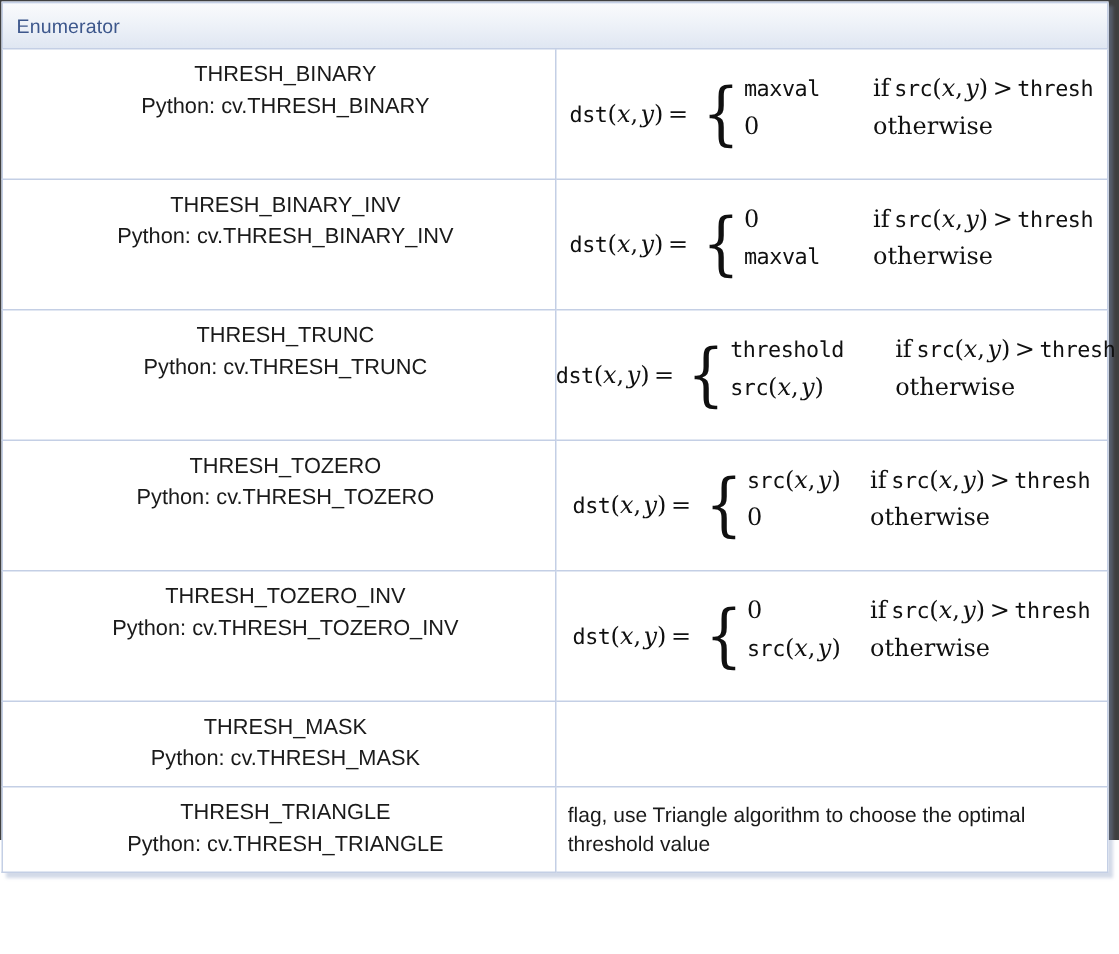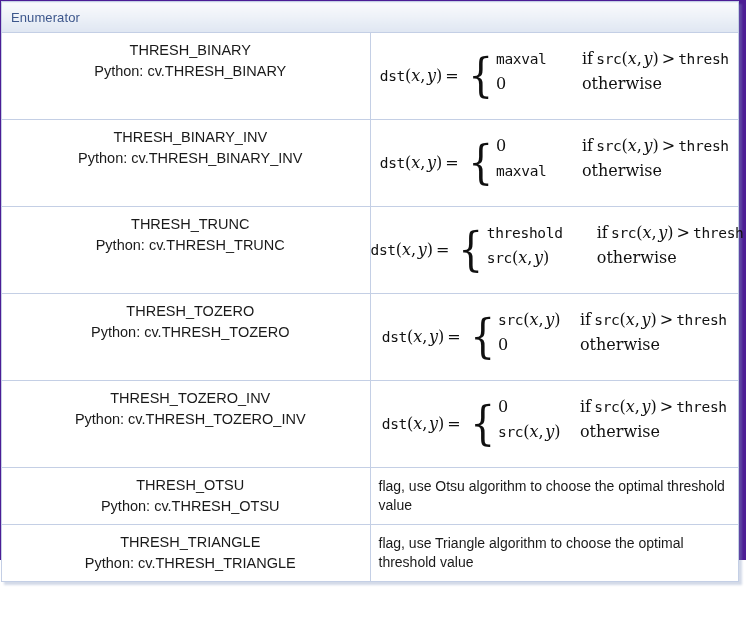--- a/index.html
+++ b/index.html
@@ -11,21 +11,21 @@
     width: 746px;
     height: 636px;
     font-family: "Liberation Sans", sans-serif;
     overflow: hidden;
   }
 
   .doc-wrap {
     position: relative;
     width: 746px;
     height: 560px;
-    background: #4c1d95;
+    background: #404040;
   }
 
   .enum-table {
     position: absolute;
     left: 1px;
     top: 1px;
     width: 738px;
     border-collapse: collapse;
     border: 1px solid #c4cfe5;
     background: #ffffff;
@@ -263,24 +263,24 @@
                   </span>
                   <span class="case-line">
                     <span class="case-val"><span class="tt">src</span><span class="rm">(</span><span class="it">x</span><span class="rm">, </span><span class="it">y</span><span class="rm">)</span></span>
                     <span class="case-cond"><span class="rm">otherwise</span></span>
                   </span>
                 </span>
               </span></span></td>
         </tr>
         <tr class="r-short">
           <td class="name-cell">
-            <span class="line">THRESH_OTSU</span>
-            <span class="line">Python: cv.THRESH_OTSU</span>
-          </td>
-          <td class="desc-cell text-desc"><span>flag, use Otsu algorithm to choose the optimal threshold value</span></td>
+            <span class="line">THRESH_MASK</span>
+            <span class="line">Python: cv.THRESH_MASK</span>
+          </td>
+          <td class="desc-cell text-desc"><span></span></td>
         </tr>
         <tr class="r-short">
           <td class="name-cell">
             <span class="line">THRESH_TRIANGLE</span>
             <span class="line">Python: cv.THRESH_TRIANGLE</span>
           </td>
           <td class="desc-cell text-desc"><span>flag, use Triangle algorithm to choose the optimal threshold value</span></td>
         </tr>
       </tbody>
   </table>

